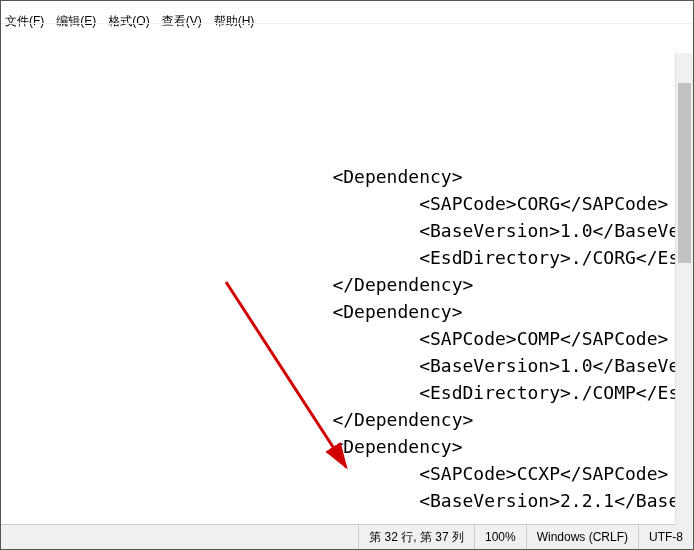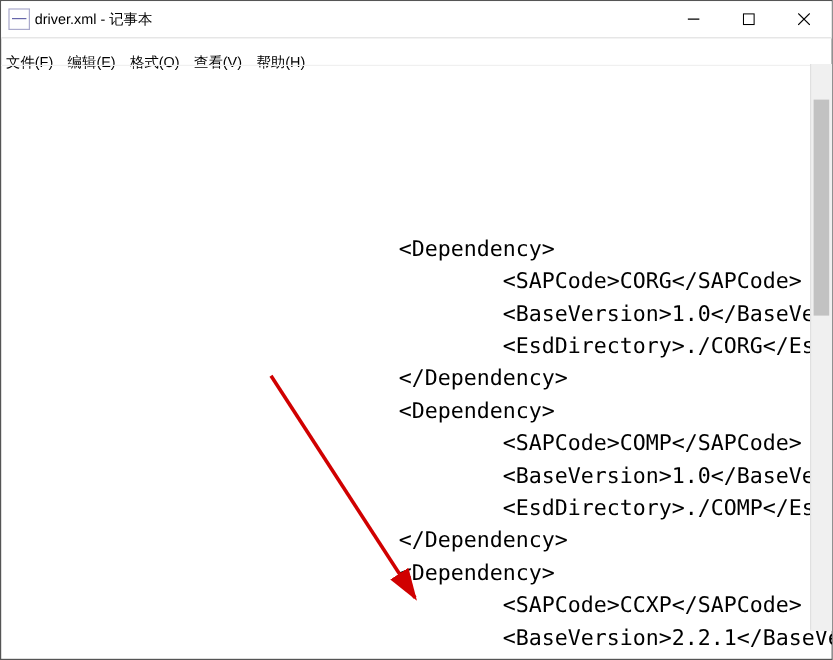--- a/index.html
+++ b/index.html
@@ -17,40 +17,20 @@
 .statusbar{height:24px;border-top:1px solid #ccc;display:flex;align-items:center;font-size:12px;background:#f0f0f0;}
 .statusbar .cell{padding:0 10px;border-left:1px solid #ccc;height:100%;display:flex;align-items:center;}
 .statusbar .spacer{flex:1;}
 svg.arrow{position:absolute;pointer-events:none;}
 .scrollbar{position:absolute;right:0;top:52px;bottom:24px;width:17px;background:#f0f0f0;border-left:1px solid #e0e0e0;}
 .scrollbar .thumb{position:absolute;left:2px;right:2px;top:30px;height:180px;background:#c2c2c2;}
 </style>
 </head>
 <body>
 <div class="window">
-  <div class="titlebar">
-    <span class="icon"></span>
-    <span class="title">driver.xml - 记事本</span>
-    <div class="ctrl">
-        <svg width="10" height="10">
-          <line x1="0" y1="5" x2="10" y2="5" stroke="#000" stroke-width="1"></line>
-        </svg>
-      </div>
-    <div class="ctrl">
-        <svg width="10" height="10">
-          <rect x="0.5" y="0.5" width="9" height="9" fill="none" stroke="#000" stroke-width="1"></rect>
-        </svg>
-      </div>
-    <div class="ctrl close">
-        <svg width="10" height="10">
-          <line x1="0" y1="0" x2="10" y2="10" stroke="#000" stroke-width="1"></line>
-          <line x1="10" y1="0" x2="0" y2="10" stroke="#000" stroke-width="1"></line>
-        </svg>
-      </div>
-  </div>
   <div class="menubar">
     <span class="menu"><span>文件(F)</span></span>
     <span class="menu"><span>编辑(E)</span></span>
     <span class="menu"><span>格式(O)</span></span>
     <span class="menu"><span>查看(V)</span></span>
     <span class="menu"><span>帮助(H)</span></span>
   </div>
   <div class="editor">
     <div class="editor-inner" id="editor-inner">
       
@@ -60,13 +40,20 @@
               <path d="M0,0 L0,6 L9,3 z" fill="#d00000"></path>
             </marker>
           </defs>
         <line x1="225" y1="200" x2="345" y2="385" stroke="#d00000" stroke-width="3" marker-end="url(#ah)"></line>
       </svg>
     </div>
   </div>
   <div class="scrollbar">
       <div class="thumb"></div>
     </div>
+  <div class="statusbar">
+    <div class="spacer"></div>
+    <div class="cell">第 32 行, 第 37 列</div>
+    <div class="cell">100%</div>
+    <div class="cell">Windows (CRLF)</div>
+    <div class="cell">UTF-8</div>
+  </div>
 </div>
 
 </body></html>

